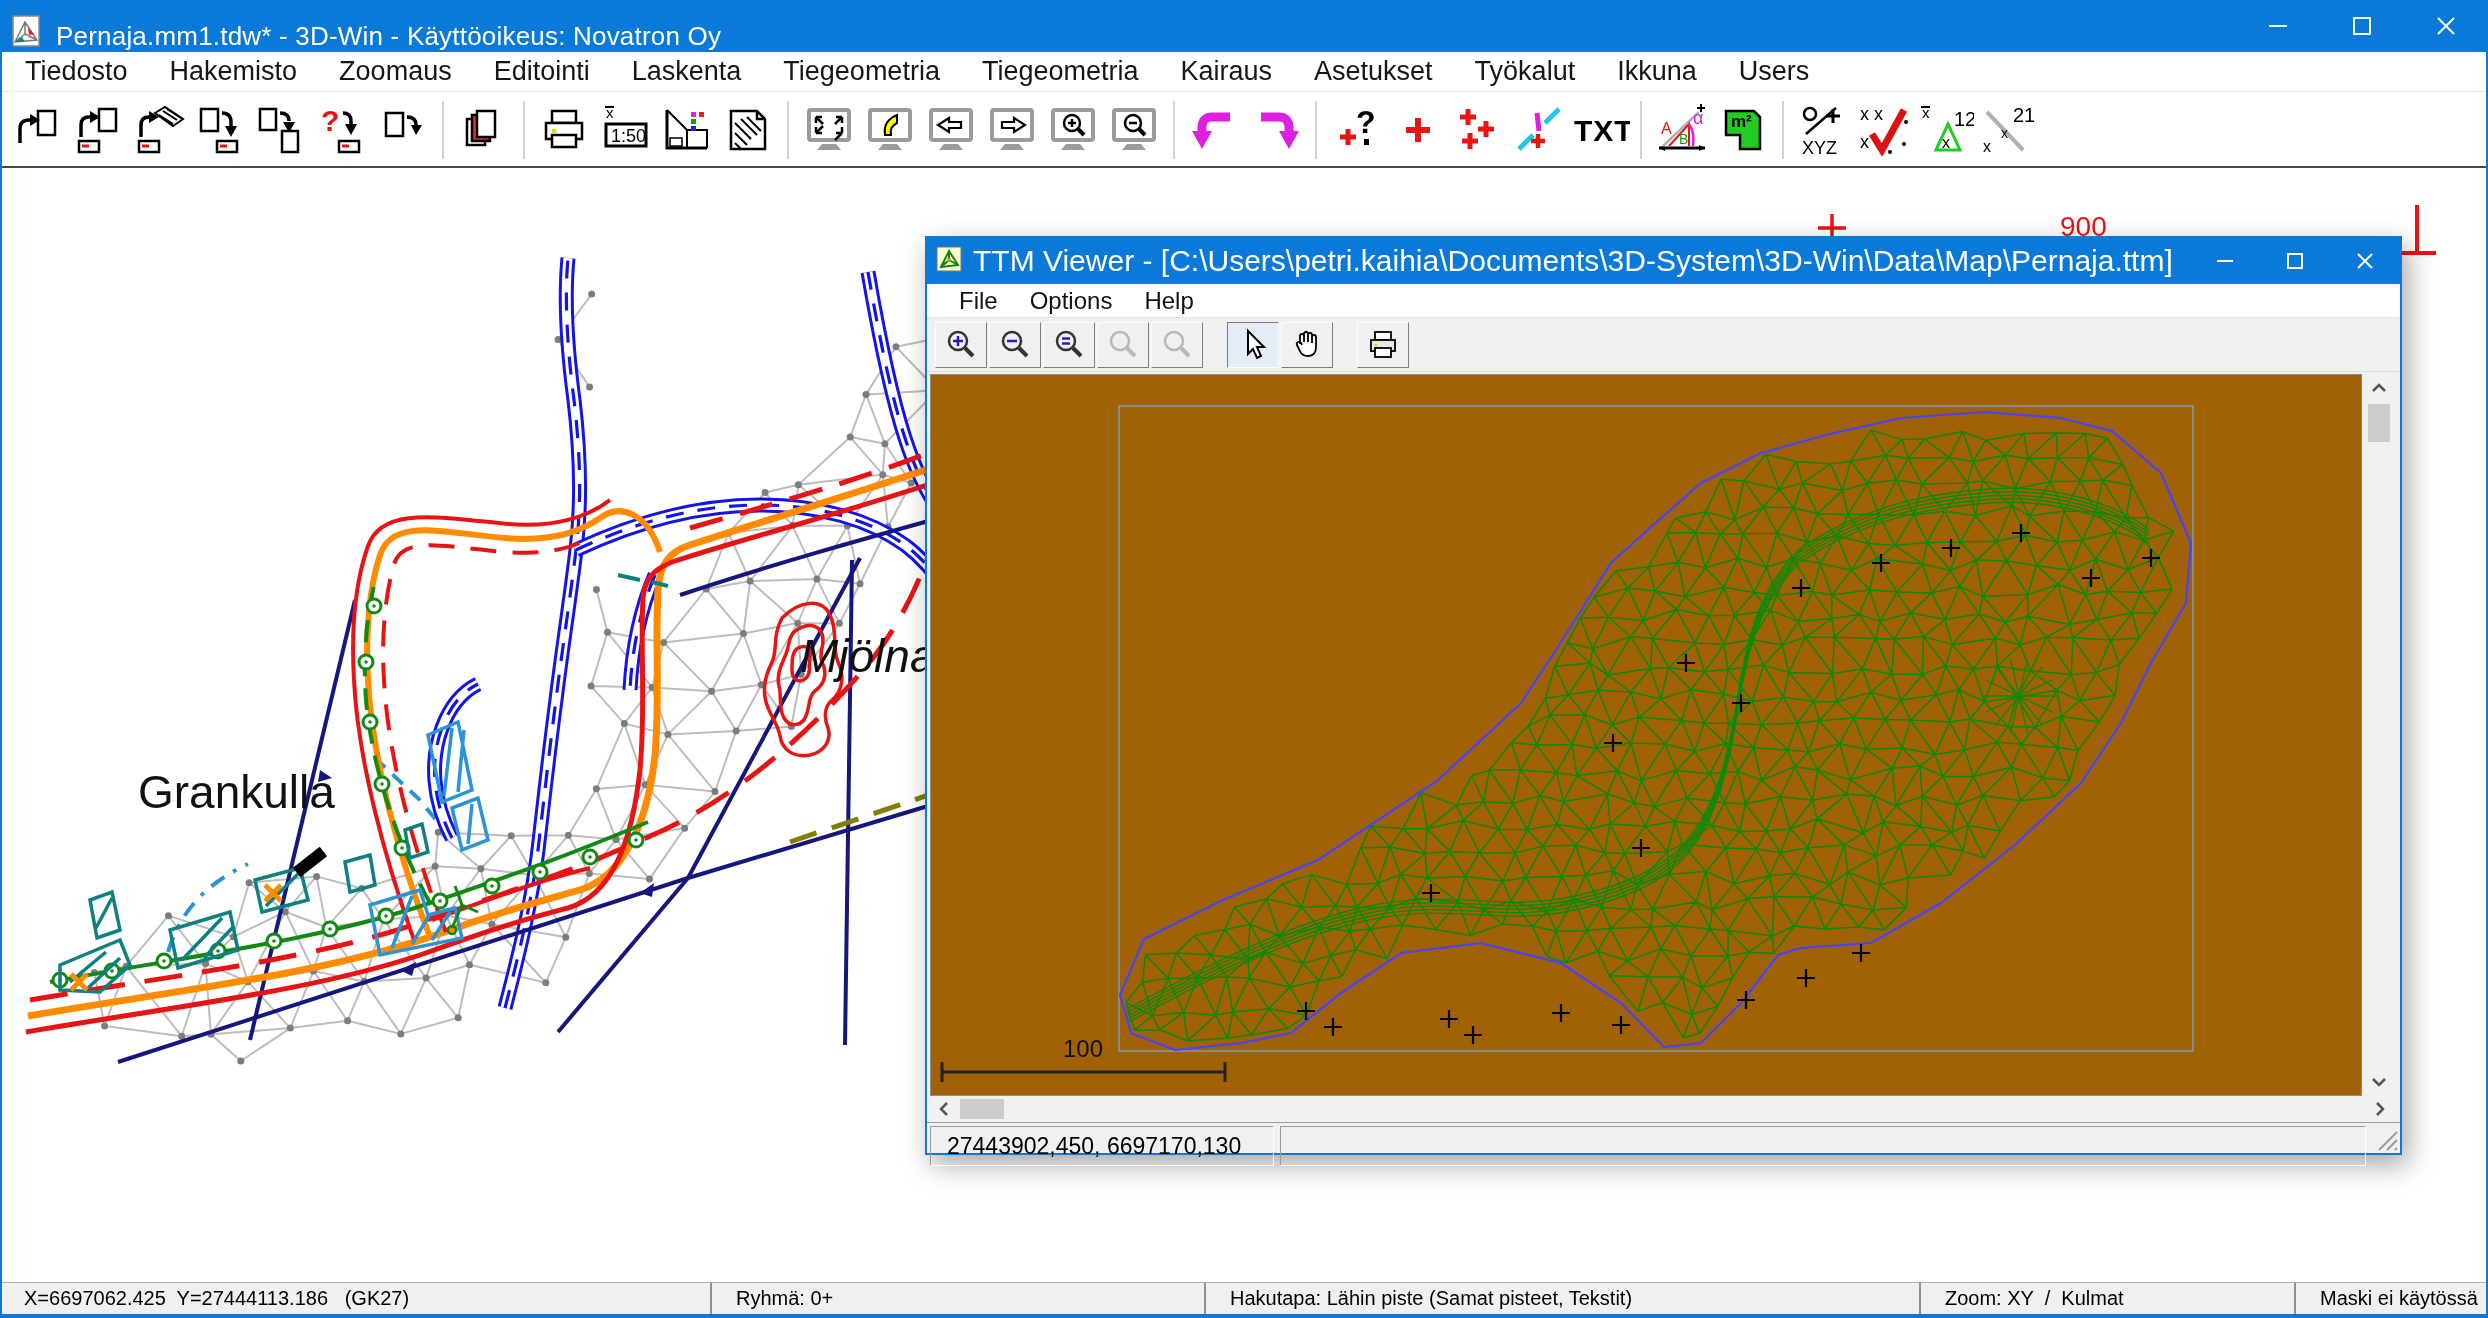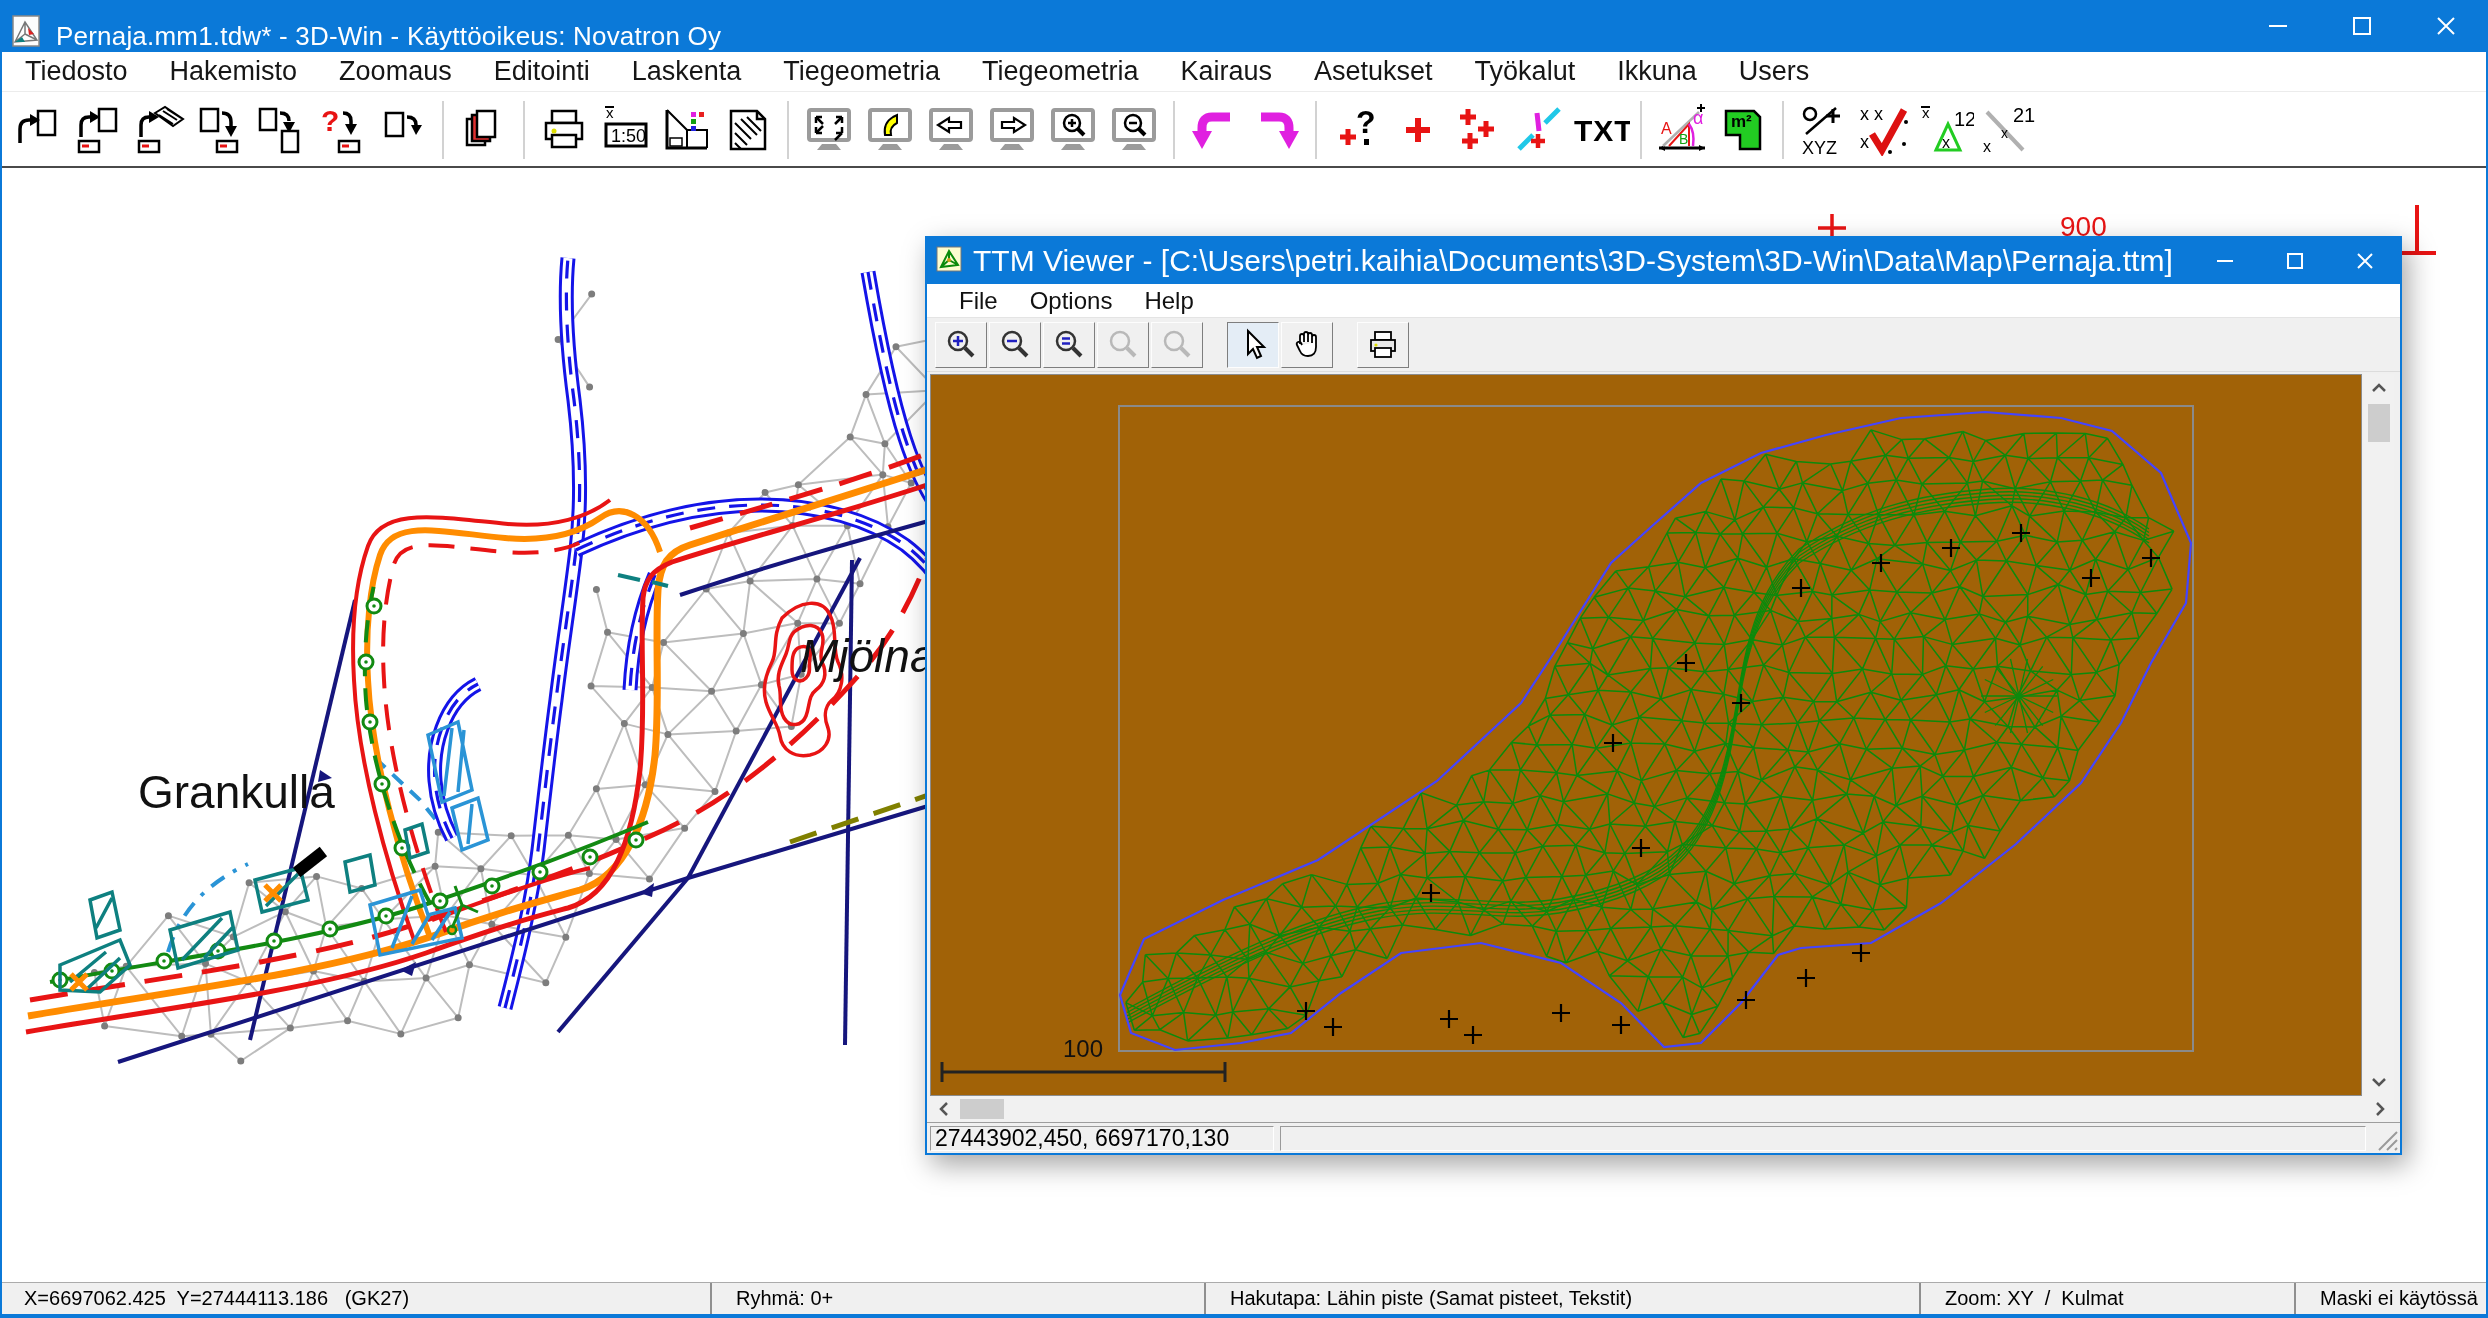--- a/index.html
+++ b/index.html
@@ -53,22 +53,22 @@
   .ttb{width:52px;height:46px;margin-right:2px;display:flex;align-items:center;justify-content:center;
     background:#f0f0f0;border:1px solid;border-color:#fdfdfd #7e7e7e #7e7e7e #fdfdfd}
   .ttb.on{background:#e4edf6;border-color:#7e7e7e #fdfdfd #fdfdfd #7e7e7e}
   .ttb.gap{margin-left:22px}
   .ttm-canvas{position:absolute;left:3px;top:136px;width:1432px;height:722px;background:#a16207;border:1px solid #8c8c8c;overflow:hidden}
   .ttm-vscroll{position:absolute;left:1437px;top:136px;width:30px;height:722px;background:#f1f1f1}
   .ttm-hscroll{position:absolute;left:3px;top:858px;width:1464px;height:26px;background:#f1f1f1}
   .sb-arrow{position:absolute;display:flex;align-items:center;justify-content:center;background:#f1f1f1;border:0}
   .sb-thumb{position:absolute;background:#cdcdcd}
   .ttm-status{position:absolute;left:0;top:884px;width:1473px;height:31px;background:#f0f0f0;border-top:1px solid #9d9d9d}
-  .tpanel{position:absolute;top:3px;height:25px;border:1px solid;border-color:#9a9a9a #fff #fff #9a9a9a;
-    font-size:23px;color:#000;display:flex;align-items:center;padding-left:4px;white-space:pre}
+  .tpanel{position:absolute;top:3px;height:40px;border:1px solid;border-color:#9a9a9a #fff #fff #9a9a9a;
+    font-size:23px;color:#000;display:flex;align-items:center;padding-left:16px;white-space:pre}
   .grip{position:absolute;right:1px;bottom:1px;width:26px;height:26px}
   .scalelabel{font-size:24px;fill:#111}
 </style>
 </head>
 <body>
 
 <div class="titlebar">
   <span class="appicon">
     <svg width="34" height="34" viewBox="0 0 34 34">
       <rect x="3" y="2" width="26" height="30" fill="#fdfdfd" stroke="#888" stroke-width="1.5"></rect>

